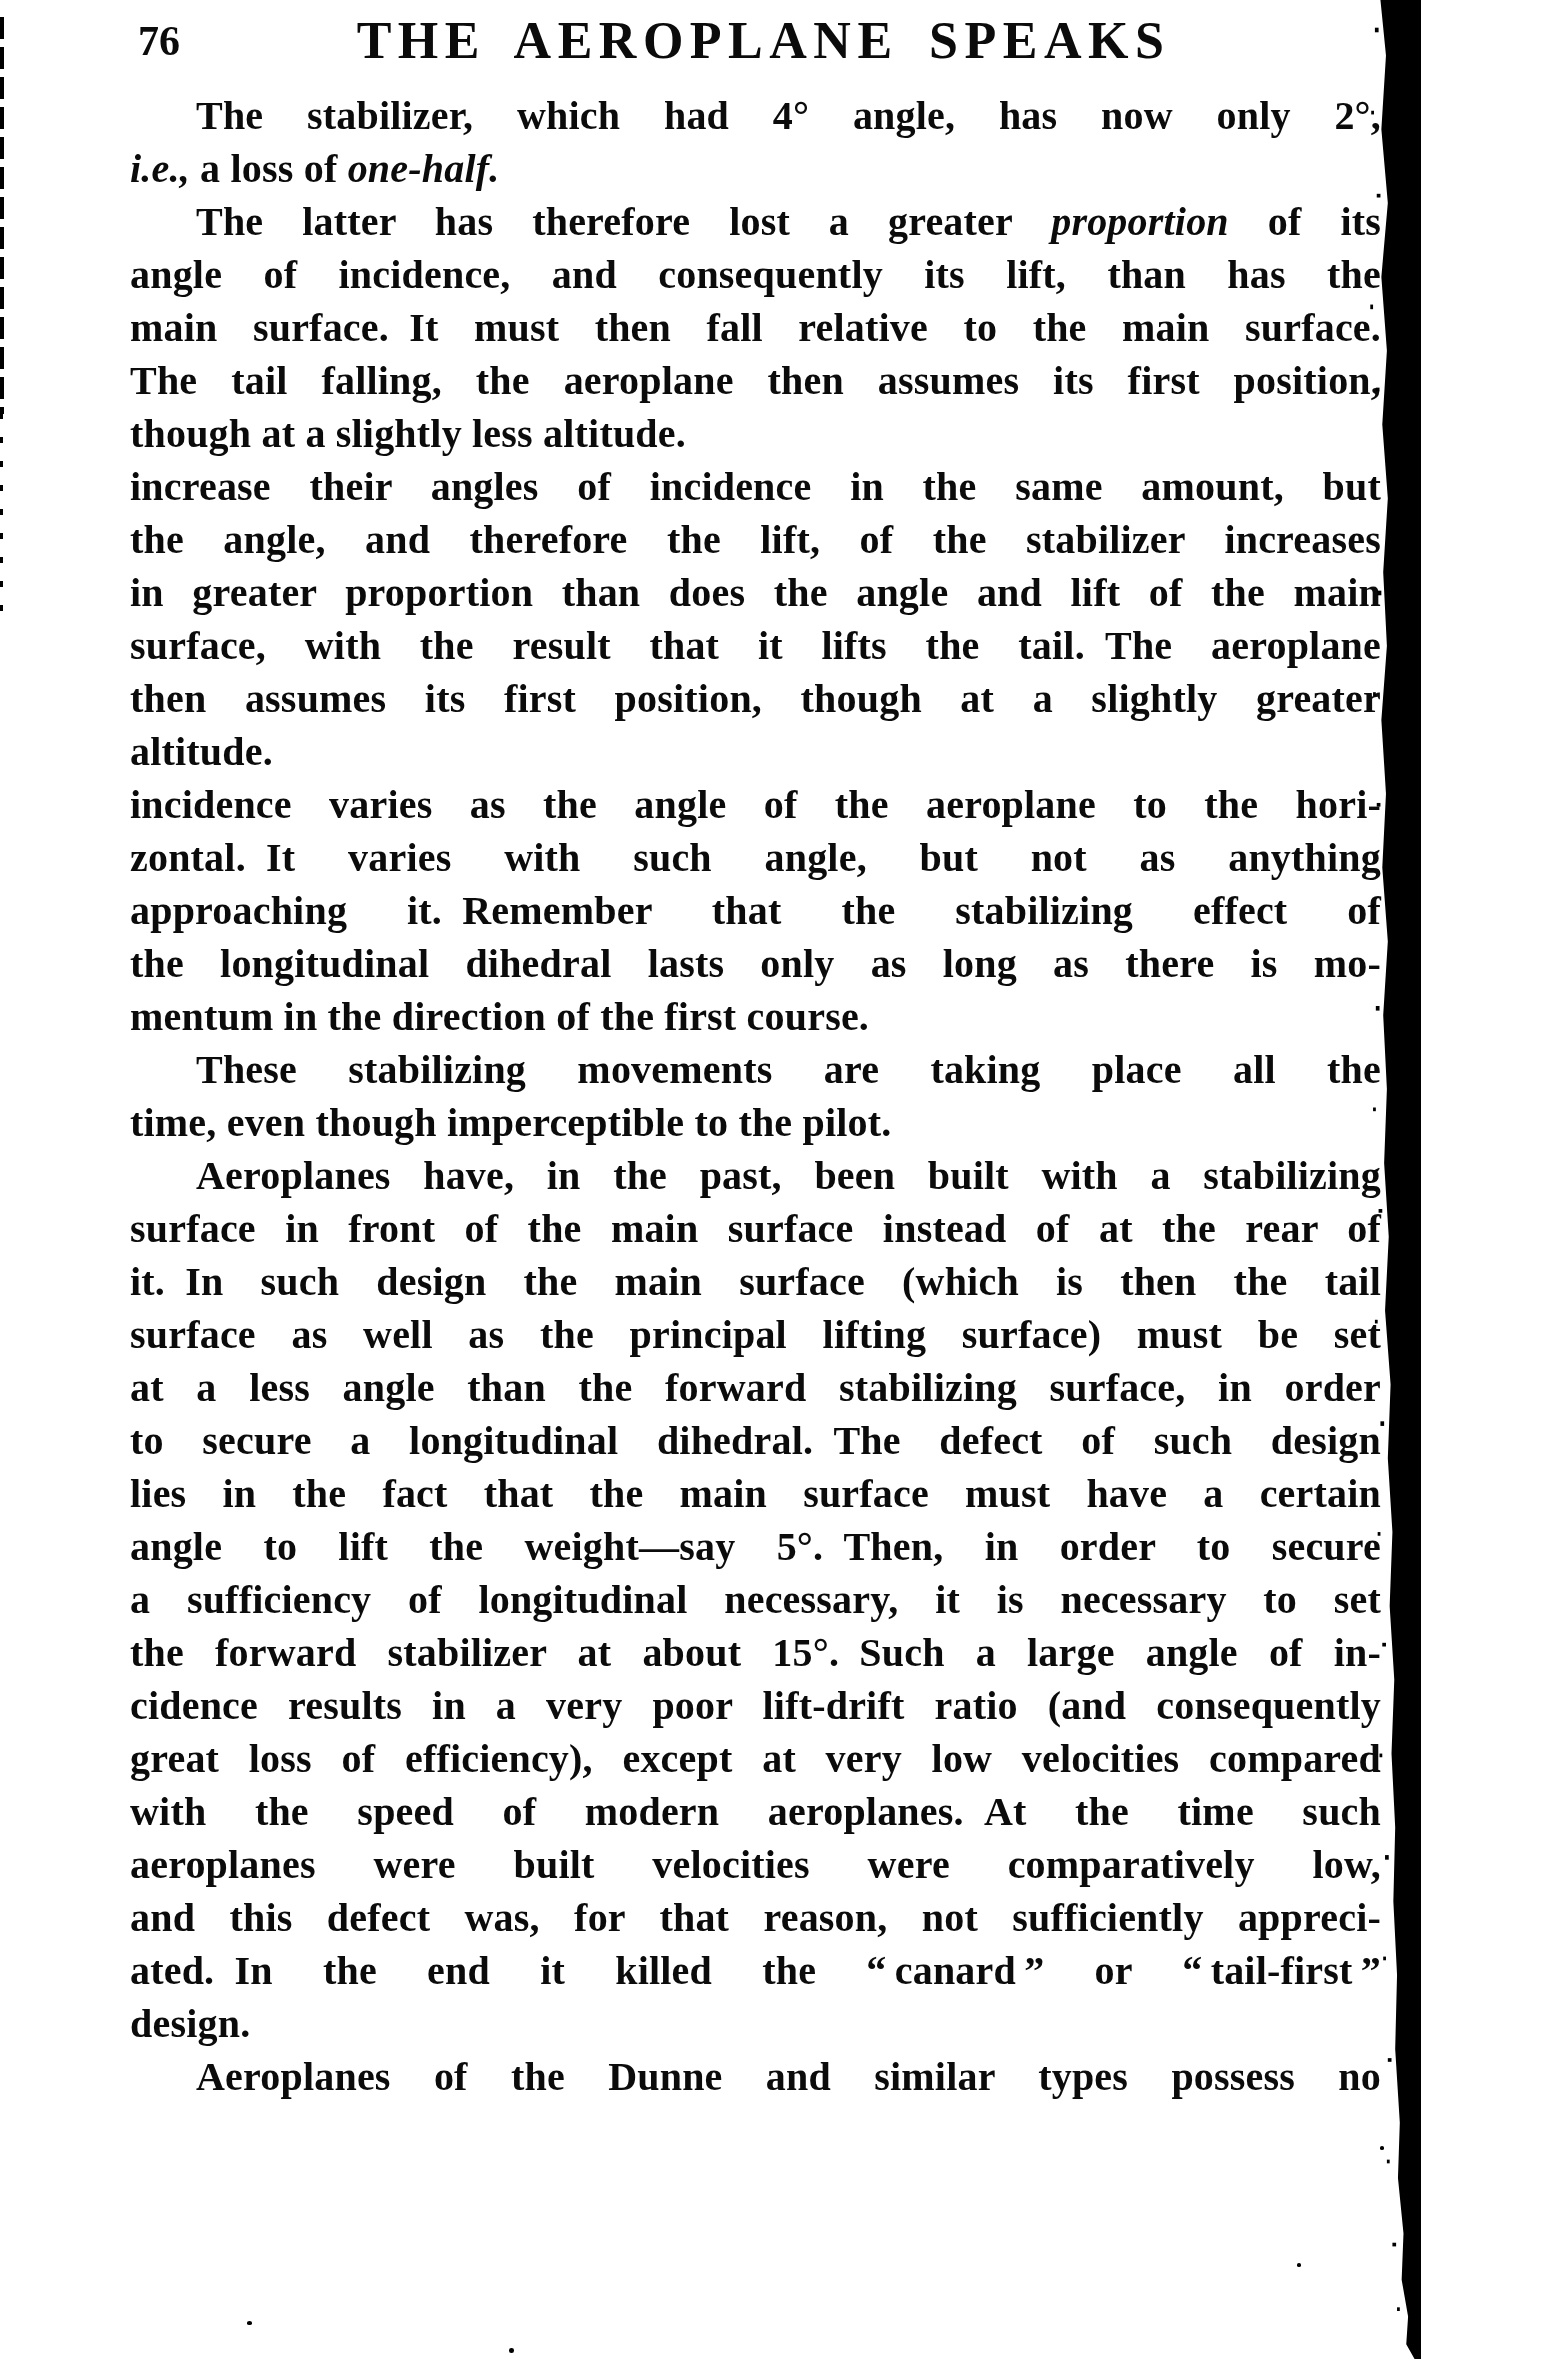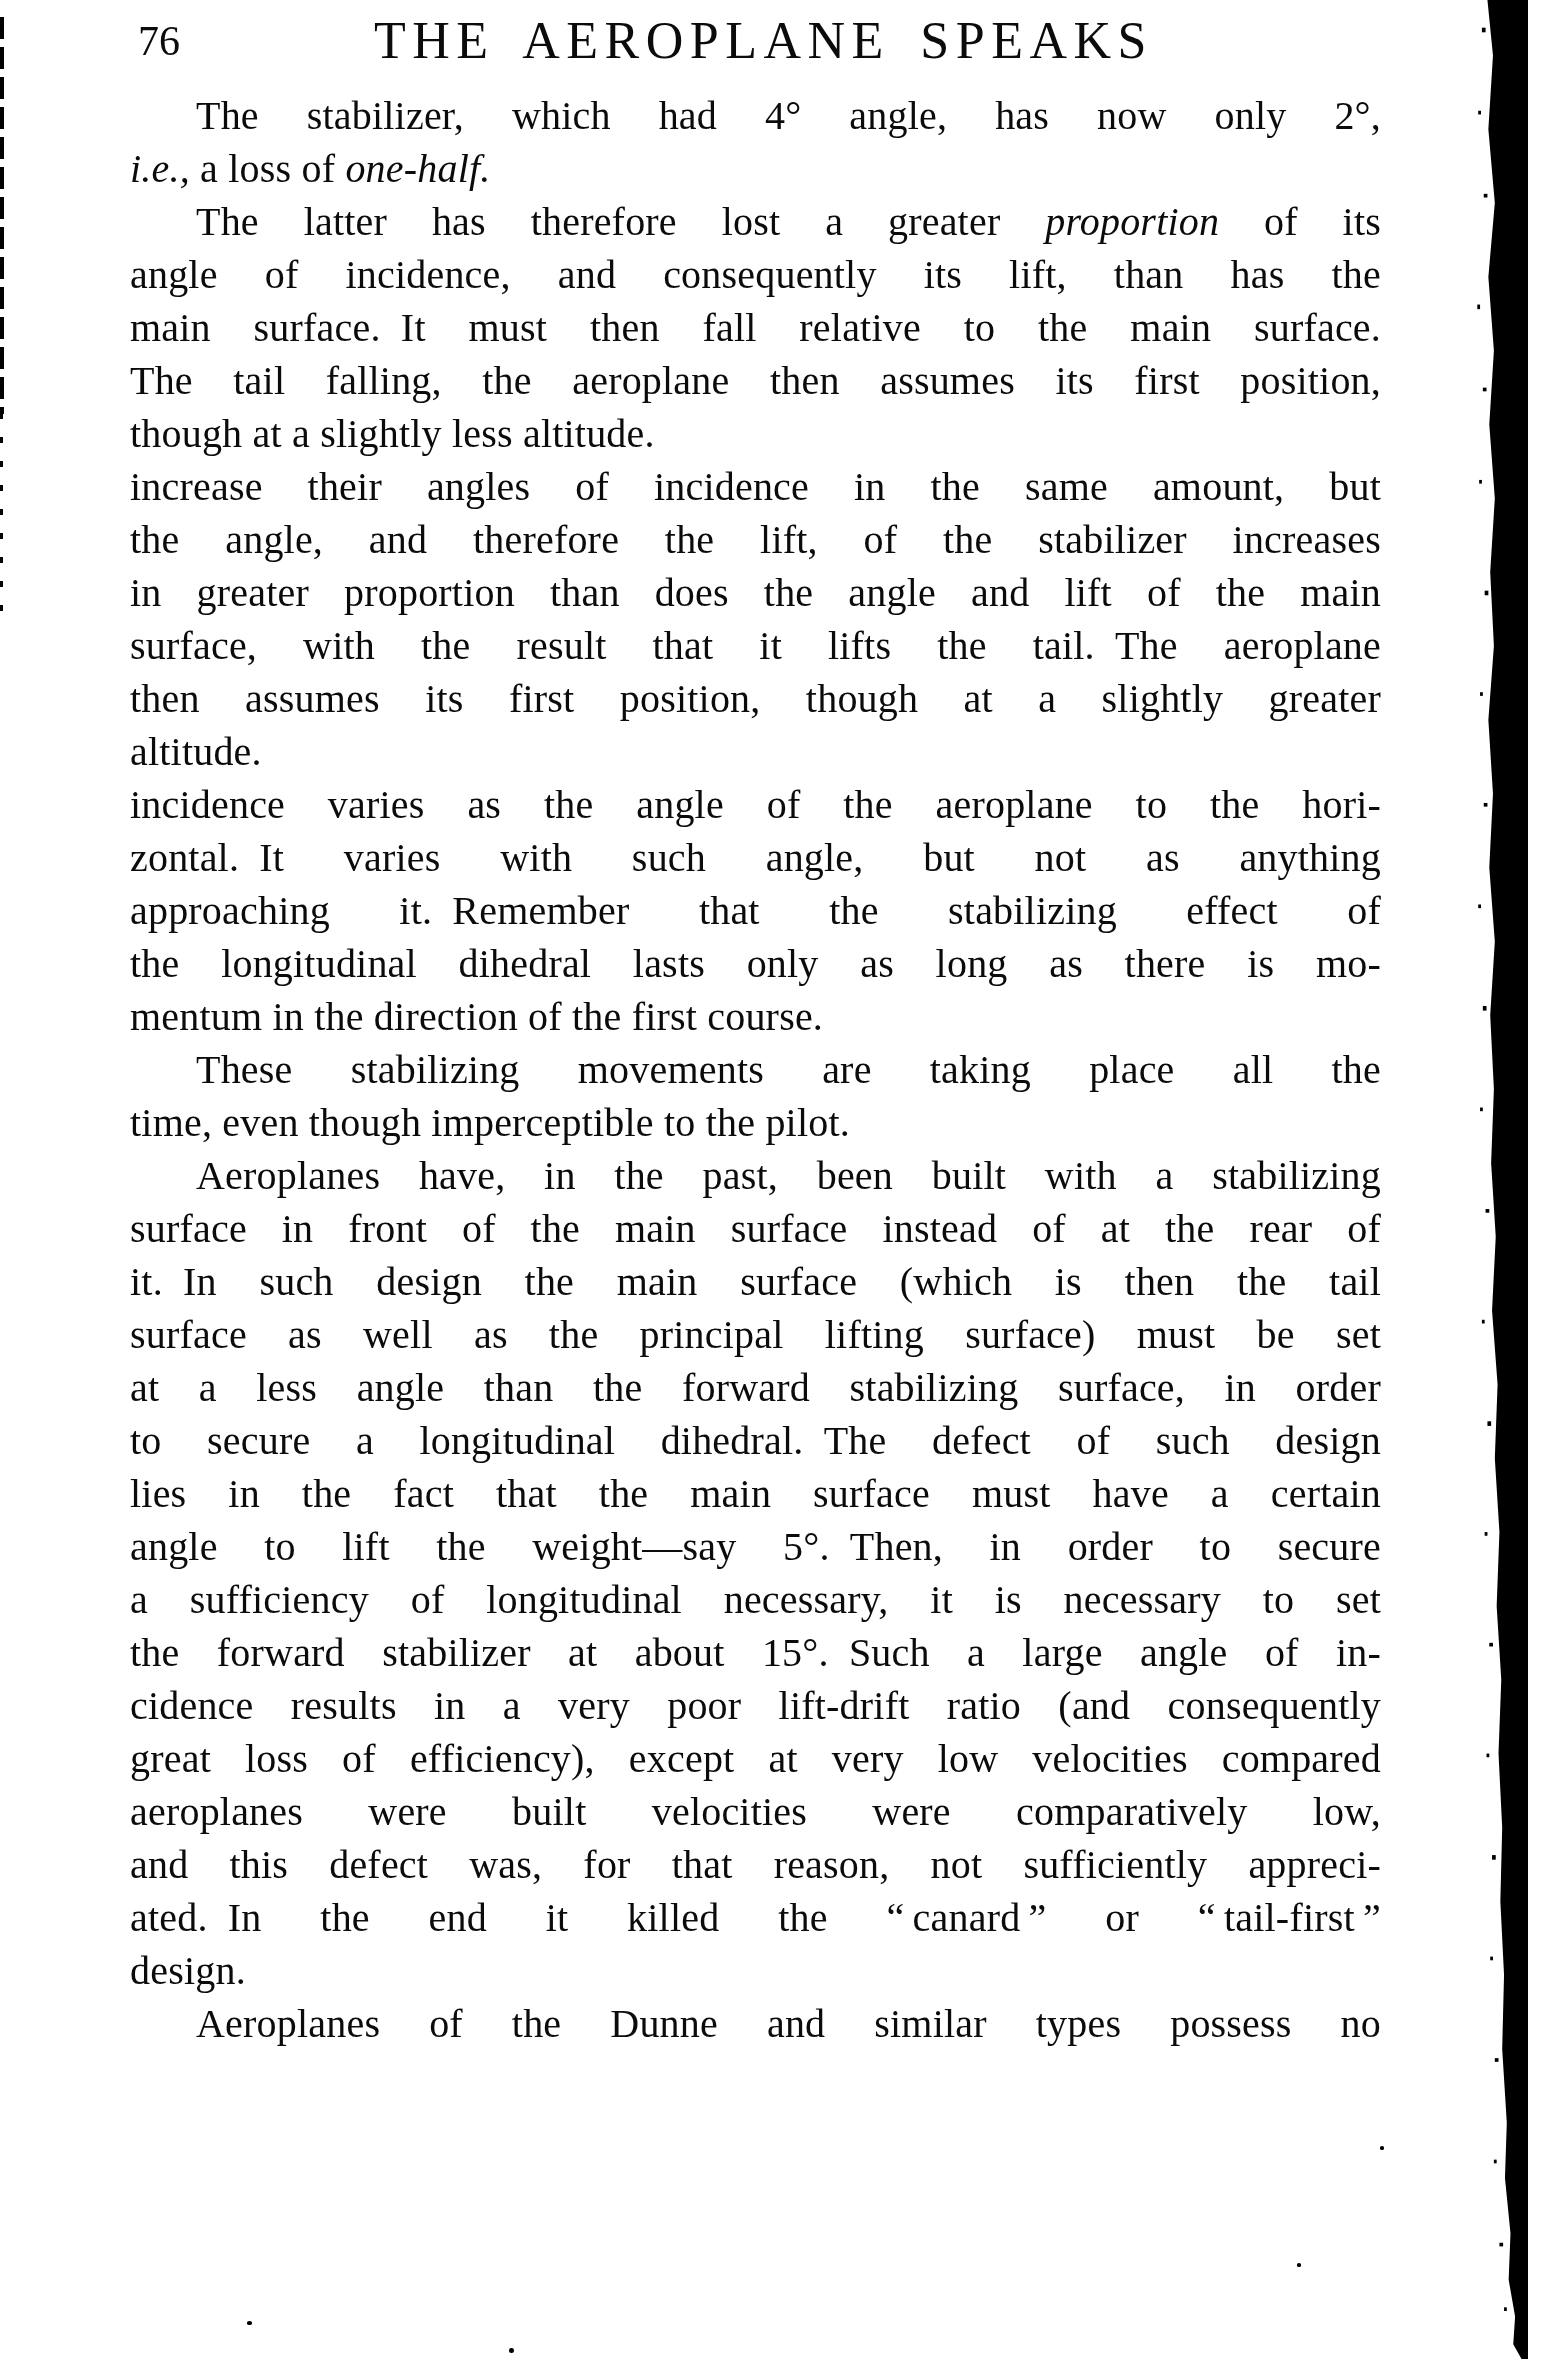--- a/index.html
+++ b/index.html
@@ -2,26 +2,27 @@
 <html style="font-size:14.8px"><head>
 <meta charset="utf-8">
 <style>
   html, body {
     margin: 0;
     padding: 0;
     background: #ffffff;
   }
   #page {
     position: relative;
-    width: 1528px;
+    width: 1421px;
     height: 2359px;
     background: #ffffff;
     overflow: hidden;
     font-family: "Liberation Serif", "DejaVu Serif", serif;
     color: #0b0b0b;
+    font-weight: bold;
   }
   
   #header {
     position: absolute;
     top: 16.6px;
     left: 138px;
     width: 1251px;
     height: 48px;
   }
   #page-number {
@@ -121,20 +122,21 @@
       <div class="line"><span>it. In such design the main surface (which is then the tail</span></div>
       <div class="line"><span>surface as well as the principal lifting surface) must be set</span></div>
       <div class="line"><span>at a less angle than the forward stabilizing surface, in order</span></div>
       <div class="line"><span>to secure a longitudinal dihedral. The defect of such design</span></div>
       <div class="line"><span>lies in the fact that the main surface must have a certain</span></div>
       <div class="line"><span>angle to lift the weight—say 5°. Then, in order to secure</span></div>
       <div class="line"><span>a sufficiency of longitudinal necessary, it is necessary to set</span></div>
       <div class="line"><span>the forward stabilizer at about 15°. Such a large angle of in-</span></div>
       <div class="line"><span>cidence results in a very poor lift-drift ratio (and consequently</span></div>
       <div class="line"><span>great loss of efficiency), except at very low velocities compared</span></div>
+      <div class="line"><span>with the speed of modern aeroplanes. At the time such</span></div>
       <div class="line"><span>aeroplanes were built velocities were comparatively low,</span></div>
       <div class="line"><span>and this defect was, for that reason, not sufficiently appreci-</span></div>
       <div class="line"><span>ated. In the end it killed the “ canard ” or “ tail-first ”</span></div>
       <div class="line para-end"><span>design.</span></div>
       <div class="line indent"><span>Aeroplanes of the Dunne and similar types possess no</span></div>
     </div>
 
   <div id="left-edge-artifact-top"></div>
   <div id="left-edge-artifact-bottom"></div>
 

